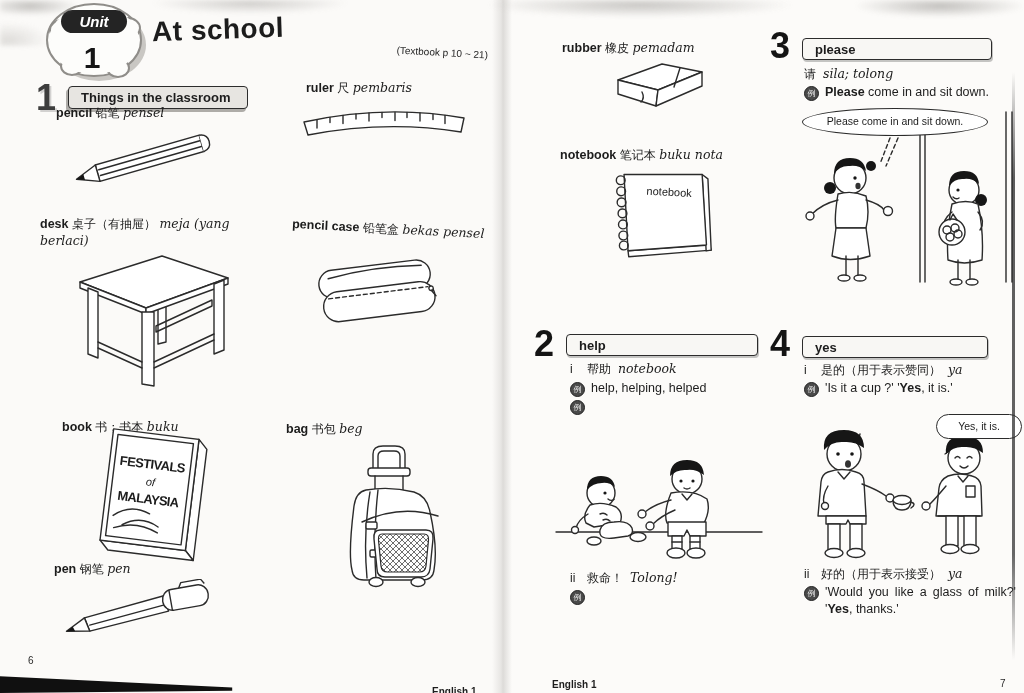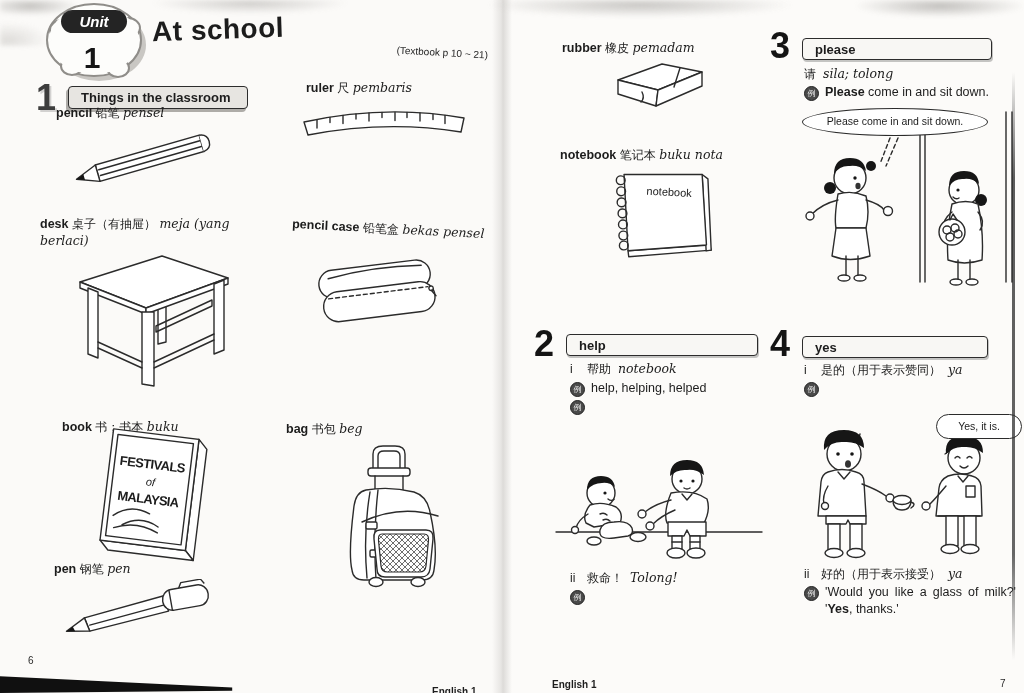--- a/index.html
+++ b/index.html
@@ -361,20 +361,21 @@
     <div class="abs hbox" style="left:300px;top:336px;width:186px;height:22px">
       <span>yes</span>
     </div>
     <div class="abs iline" style="left:302px;top:362px">
       <span class="ix">i</span>
       <span class="zh">是的（用于表示赞同）</span>
       <span class="ms">ya</span>
     </div>
     <div class="abs ex" style="left:302px;top:380px;width:214px">
       <span class="exicon">例</span>
+      <span class="txt"><span>'Is it a cup ?' '</span><b>Yes</b><span>, it is.'</span></span>
     </div>
 
     <svg class="abs" style="left:286px;top:402px" width="234" height="160" viewBox="0 0 234 160">
       <path class="s" d="M58 32 q-5 9 -10 13 M72 32 q-2 9 -7 13"></path>
       <path class="s" d="M168 38 q-4 10 -11 14 M180 40 q-3 9 -9 12"></path>
       <circle class="sf" cx="56" cy="52" r="17"></circle>
       <path class="sb" d="M36 48 q-2 -20 20 -20 q20 0 20 18 q-9 -7 -20 -6 q-12 -1 -20 8 Z"></path>
       <circle class="sb" cx="50" cy="52" r="1.8"></circle>
       <circle class="sb" cx="64" cy="52" r="1.8"></circle>
       <ellipse cx="60" cy="62" rx="3" ry="3.8" fill="#333"></ellipse>

